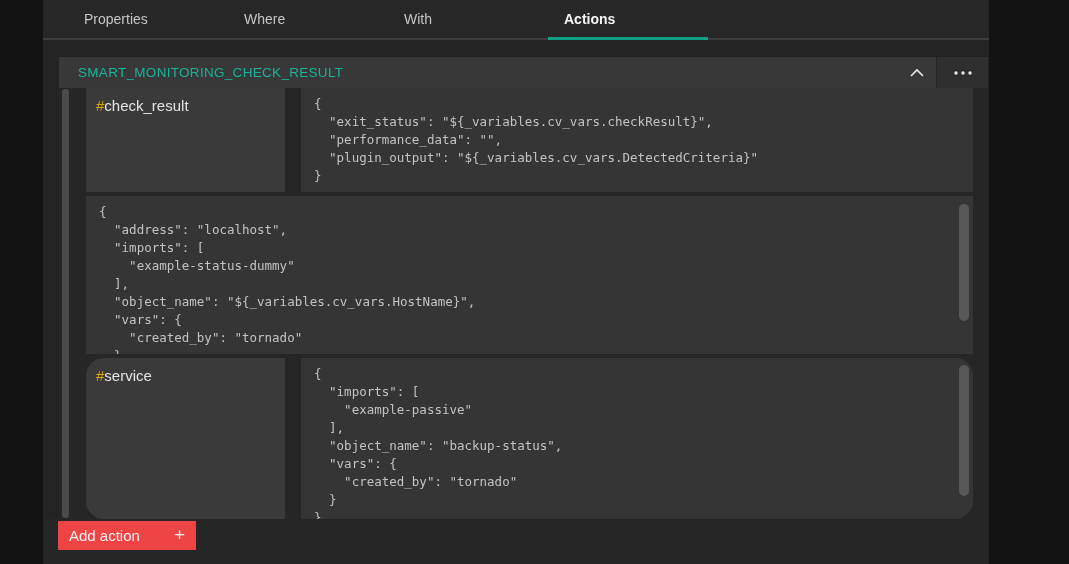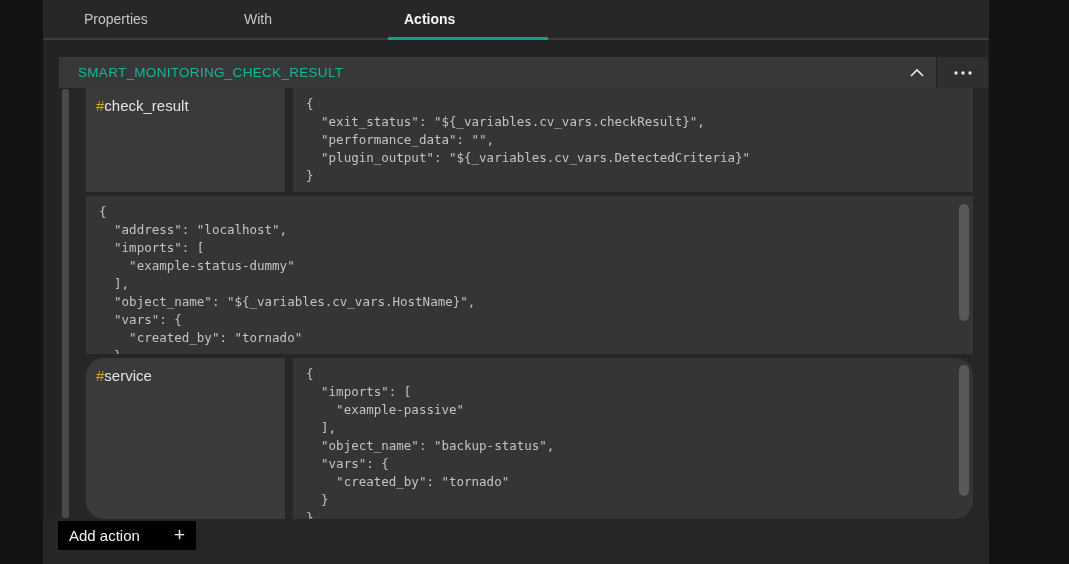--- a/index.html
+++ b/index.html
@@ -48,21 +48,21 @@
     position:relative; height:431px; background:#262626; overflow:hidden;
   }
   .left-scrollbar {
     position:absolute; left:3px; top:1px; width:7px; height:429px;
     background:#4a4a4a; border-radius:3px;
   }
   .rows {
     position:absolute; left:27px; top:0; width:887px;
     display:flex; flex-direction:column; gap:4px;
   }
-  .action-row { display:flex; gap:8px; overflow:hidden;justify-content:space-between; }
+  .action-row { display:flex; gap:16px; overflow:hidden;justify-content:space-between; }
   .row-check { height:104px; }
   .row-host { height:158px; }
   .row-service { height:161px;border-radius:18px; }
   .label-cell {
     width:199px; flex:0 0 199px; background:#3a3a3a;
     padding:9px 8px 0 10px; font-size:15px; color:#e4e4e4;
   }
   .hash { color:#d9a50d; }
   .code-cell {
     flex:1; background:#353535; position:relative; overflow:hidden;
@@ -75,39 +75,42 @@
   .code-scrollbar {
     position:absolute; right:4px; width:10px; border-radius:5px;
     background:#585858; cursor:pointer;
   }
   .sb-host { top:8px; height:117px; }
   .sb-service { top:7px; height:131px; }
   
   .footer { height:45px; background:#262626; position:relative; }
   .add-btn {
     position:absolute; left:15px; top:2px; width:138px; height:29px;
-    background:#000000; display:flex; align-items:center;
+    background:#ef4444; display:flex; align-items:center;
     justify-content:space-between; padding:0 11px; cursor:pointer;
   }
   .add-btn-label { font-size:15px; color:#f2f2f2; }
   .plus-glyph {
     font-size:19px; font-weight:400; color:#efefef; line-height:1;
     margin-top:-2px;
   }
   svg { display:block; }
 </style>
 </head>
 <body>
 
 <div class="screen">
   <div class="main-col">
 
     <div class="tabbar">
       <div class="tab">
         <span>Properties</span>
+      </div>
+      <div class="tab">
+        <span>Where</span>
       </div>
       <div class="tab">
         <span>With</span>
       </div>
       <div class="tab active">
         <span>Actions</span>
       </div>
     </div>
 
     <div class="card">

